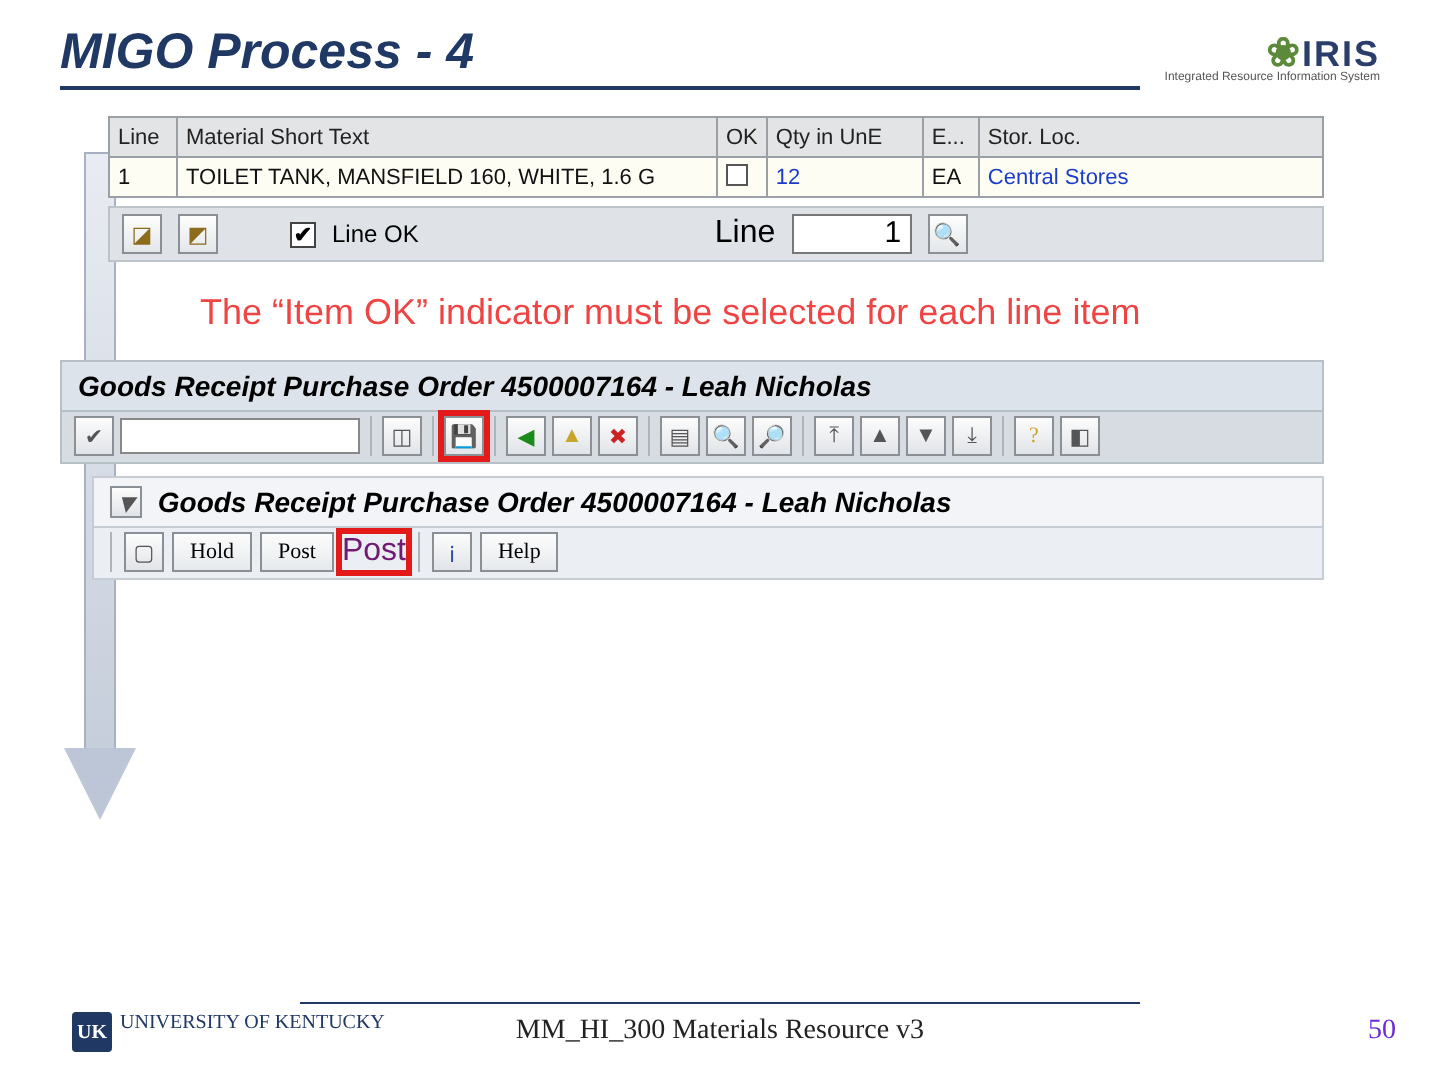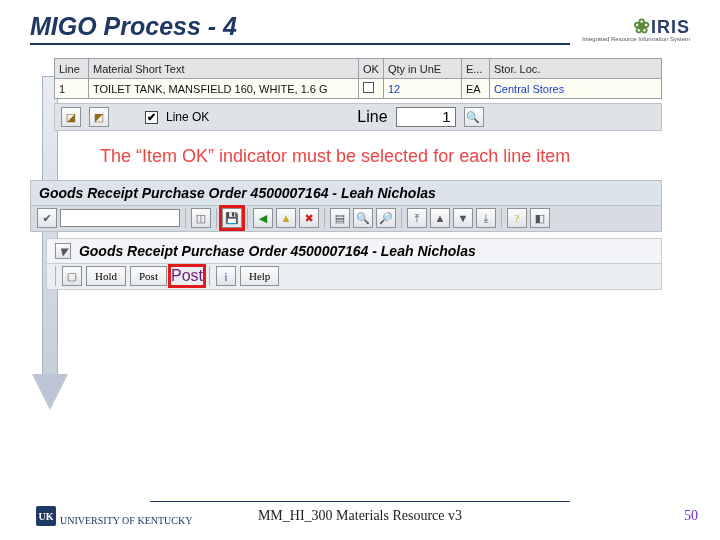--- a/index.html
+++ b/index.html
@@ -151,21 +151,21 @@
     position:absolute; left:0; bottom: 16px; width:720px;
     text-align:center; font-family: Verdana; font-size: 14px; color:#222;
   }
   .page-num {
     position:absolute; right: 22px; bottom: 16px;
     font-family: Verdana; font-size: 14px; color:#6d28d9;
   }
   .uk-logo {
     position:absolute; left: 36px; bottom: 14px;
     font-family: Georgia, serif; font-size: 10px; color:#1f3864;
-    display:flex; align-items:flex-end; gap:4px;
+    display:flex; align-items:flex-start; gap:4px;
   }
   .uk-logo .badge {
     width:20px; height:20px; background:#1f3864; color:#fff;
     font-weight:bold; font-size:10px;
     display:inline-flex; align-items:center; justify-content:center;
     border-radius:2px;
   }
 </style>
 </head>
 <body>

